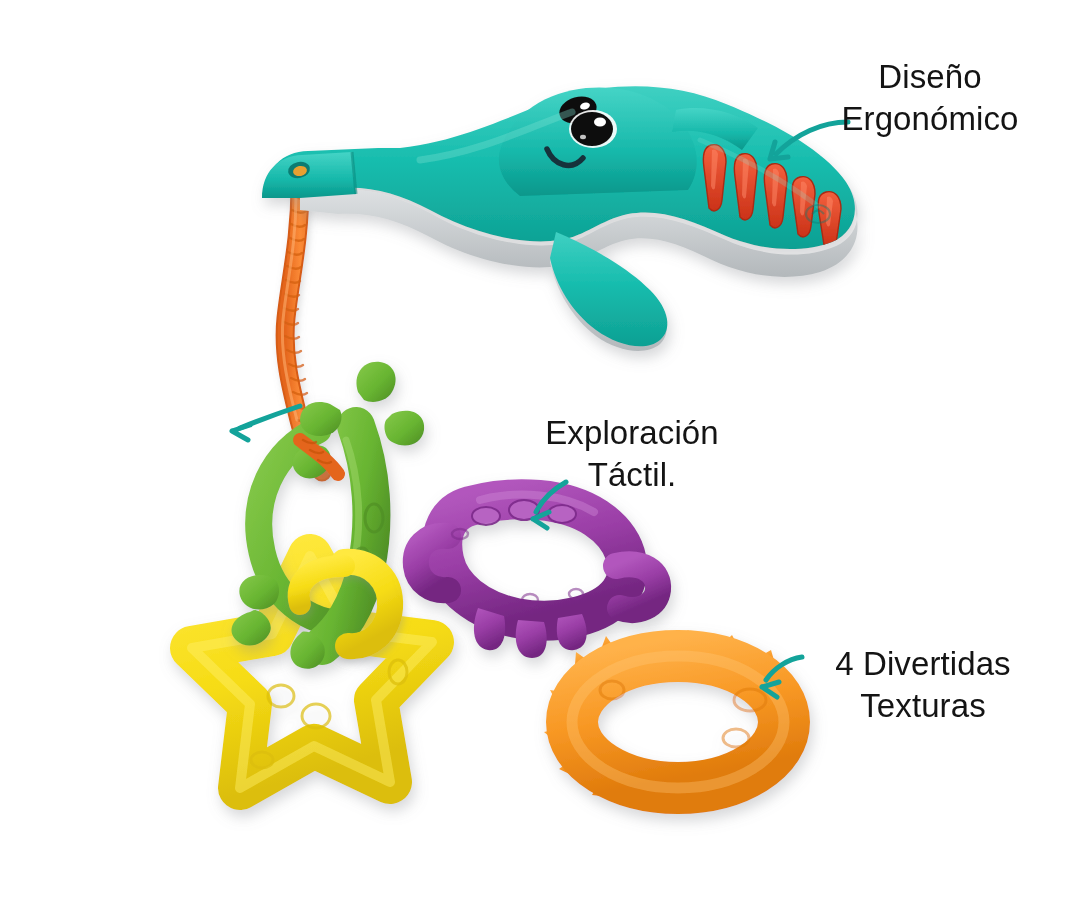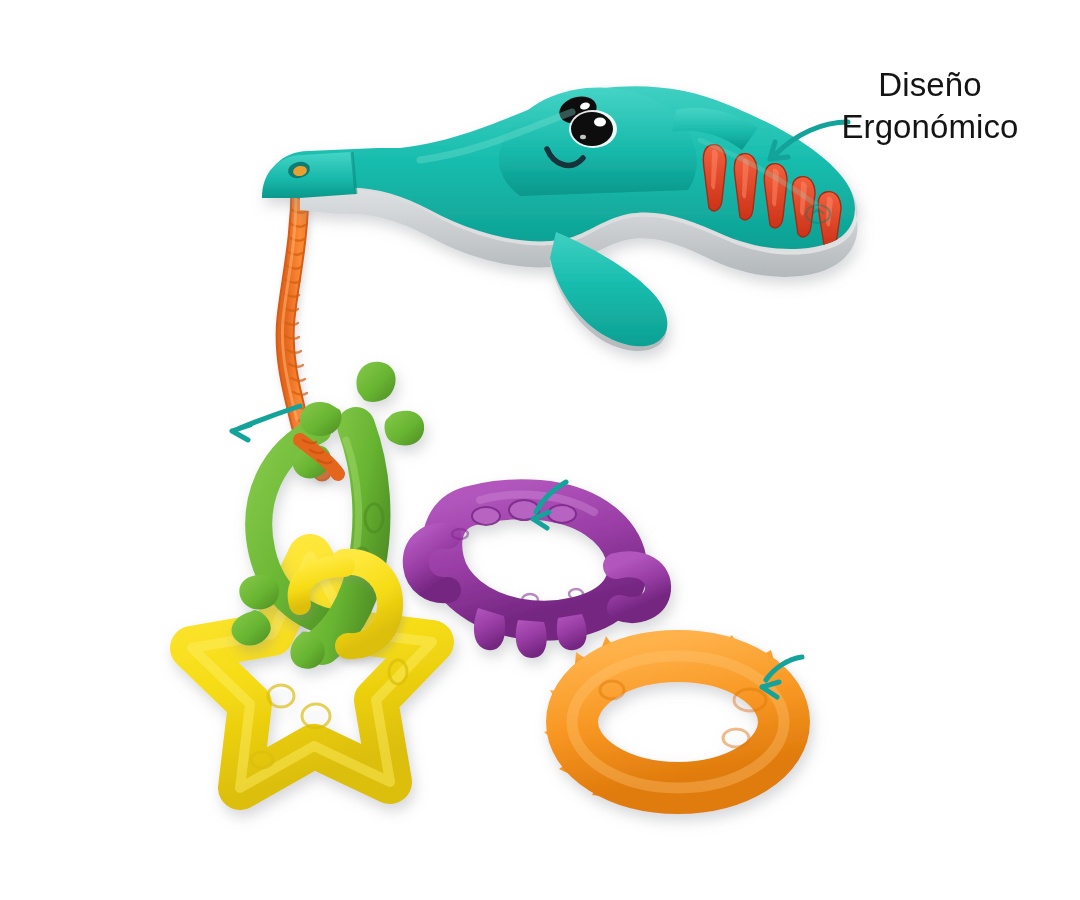--- a/index.html
+++ b/index.html
@@ -35,21 +35,21 @@
     font-family: "Liberation Sans", sans-serif;
     font-weight: 400;
     font-size: 33px;
     line-height: 1.26;
     letter-spacing: 0.1px;
     white-space: pre-line;
     text-align: center;
   }
   #callout-ergonomico {
     left: 790px;
-    top: 64px;
+    top: 56px;
     width: 280px;
   }
   #callout-anzuelos {
     left: 58px;
     top: 369px;
     width: 220px;
   }
   #callout-tactil {
     left: 512px;
     top: 412px;
@@ -372,15 +372,19 @@
         <path d="M802,657 C788,659 774,668 766,680"></path>
         <path d="M762,687 l17,-5 M762,687 l15,10"></path>
       </g>
     </g>
   </svg>
 
   <div class="callout" id="callout-ergonomico">Diseño
 Ergonómico</div>
 
 
-
+  <div class="callout" id="callout-tactil">Exploración
+Táctil.</div>
+
+  <div class="callout" id="callout-texturas">4 Divertidas
+Texturas</div>
 
 </div>
 
 </body></html>

